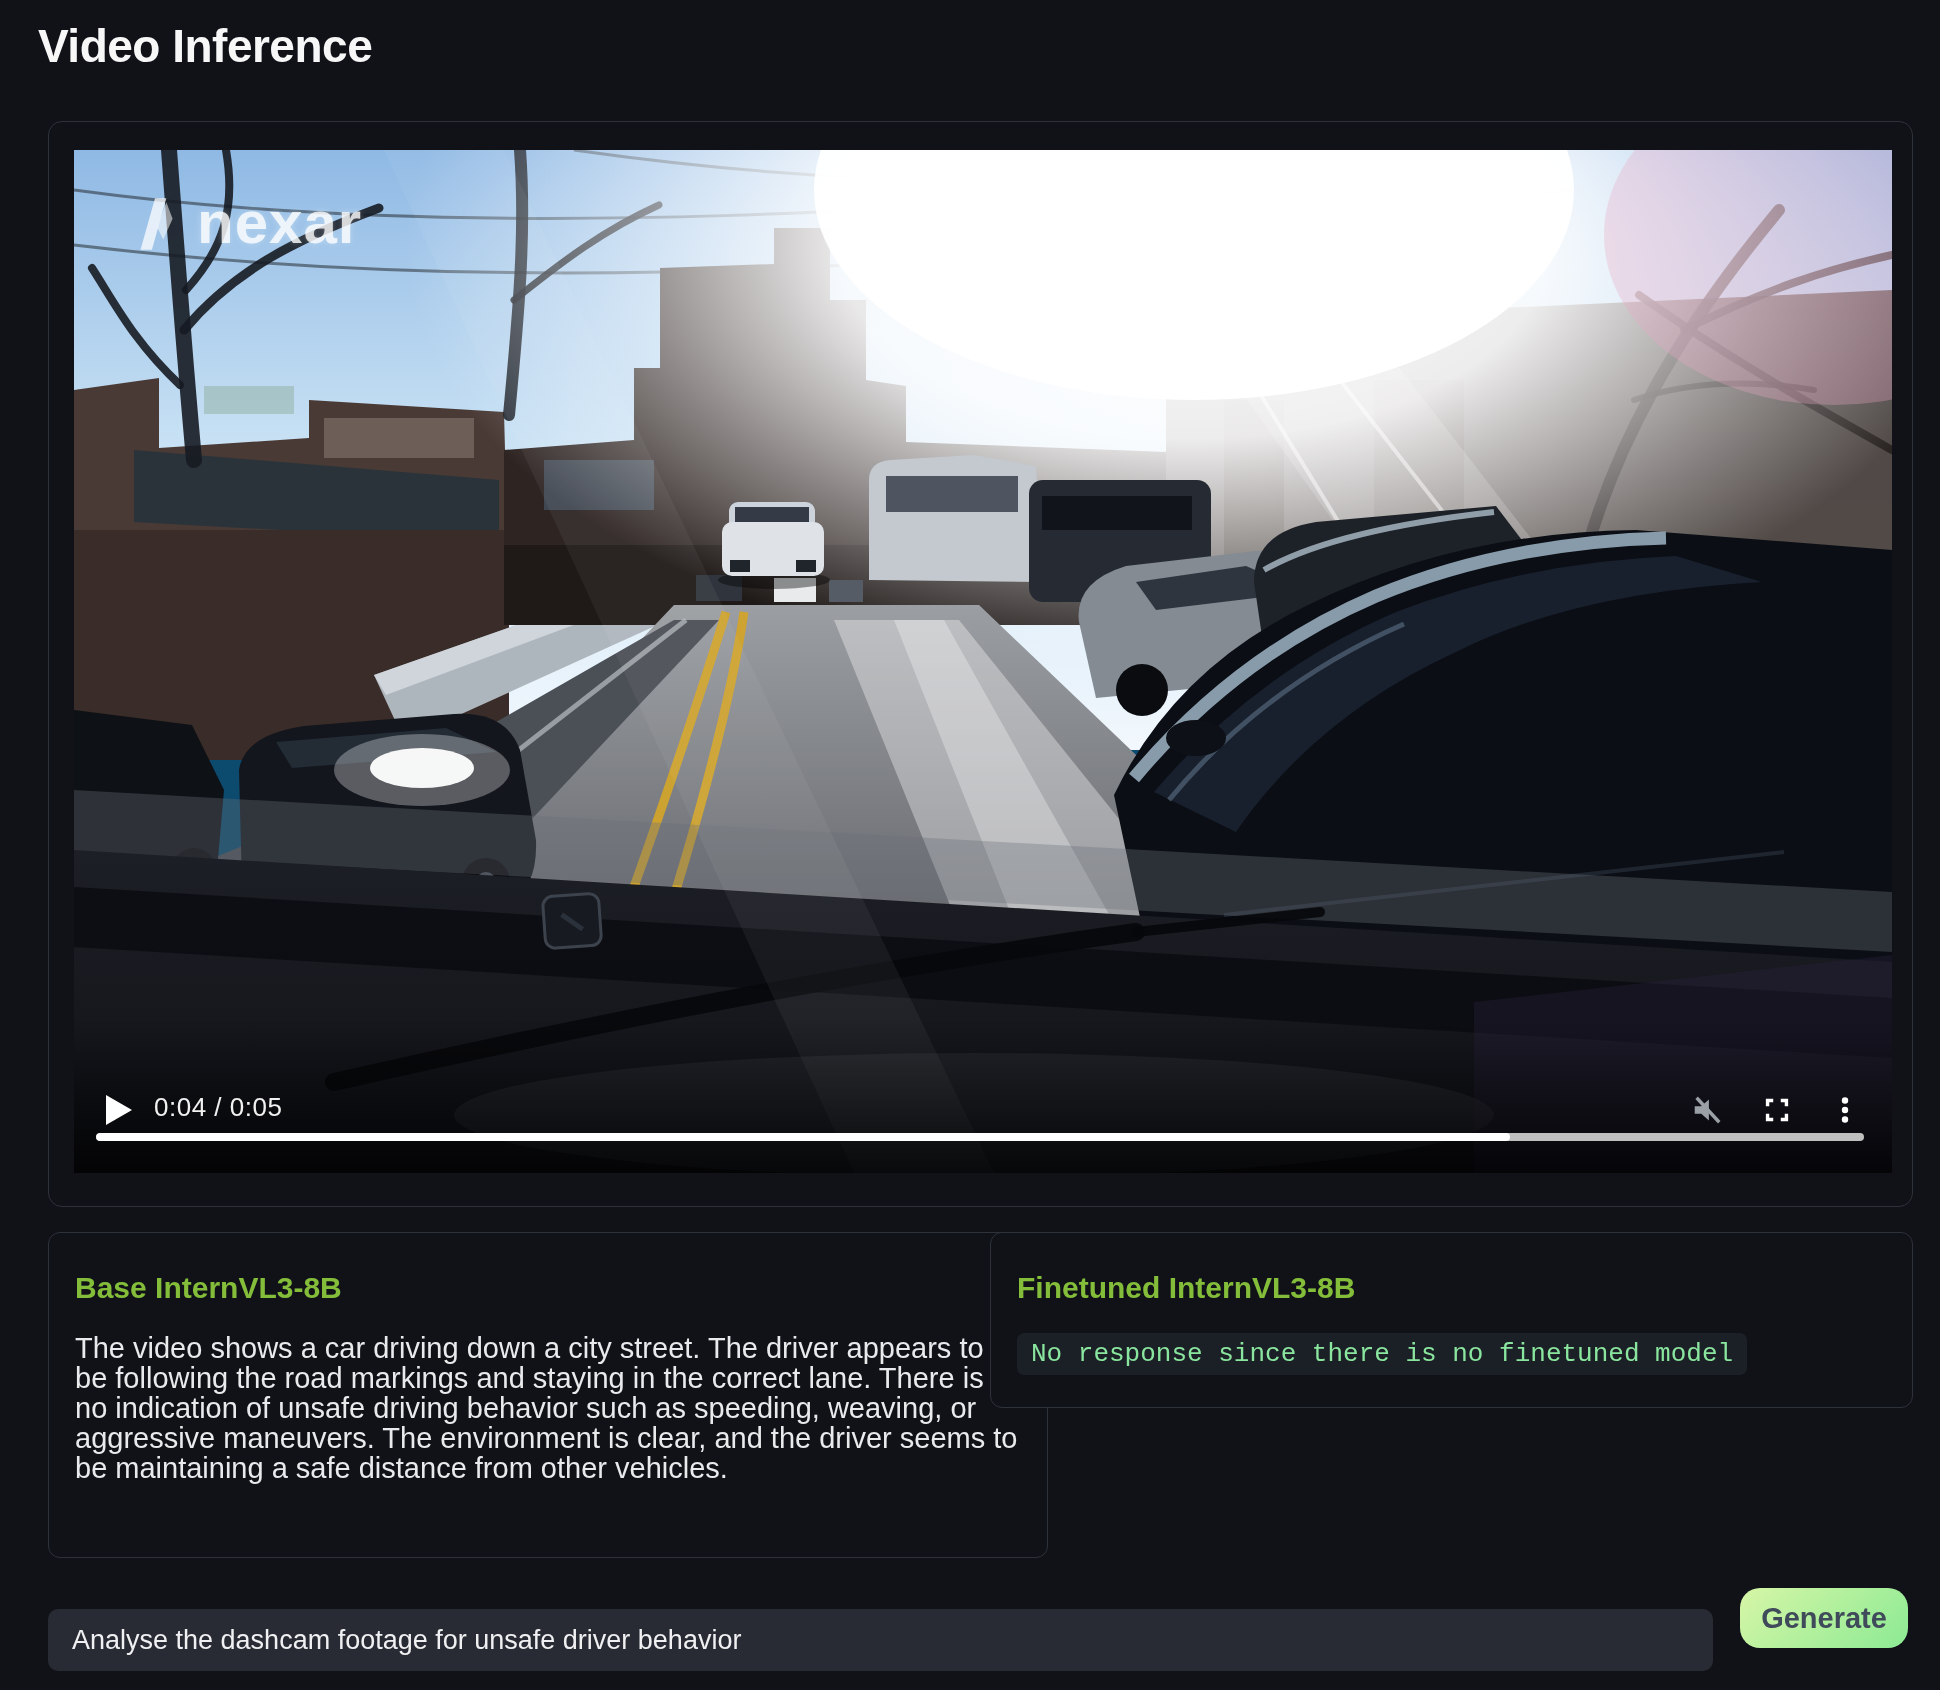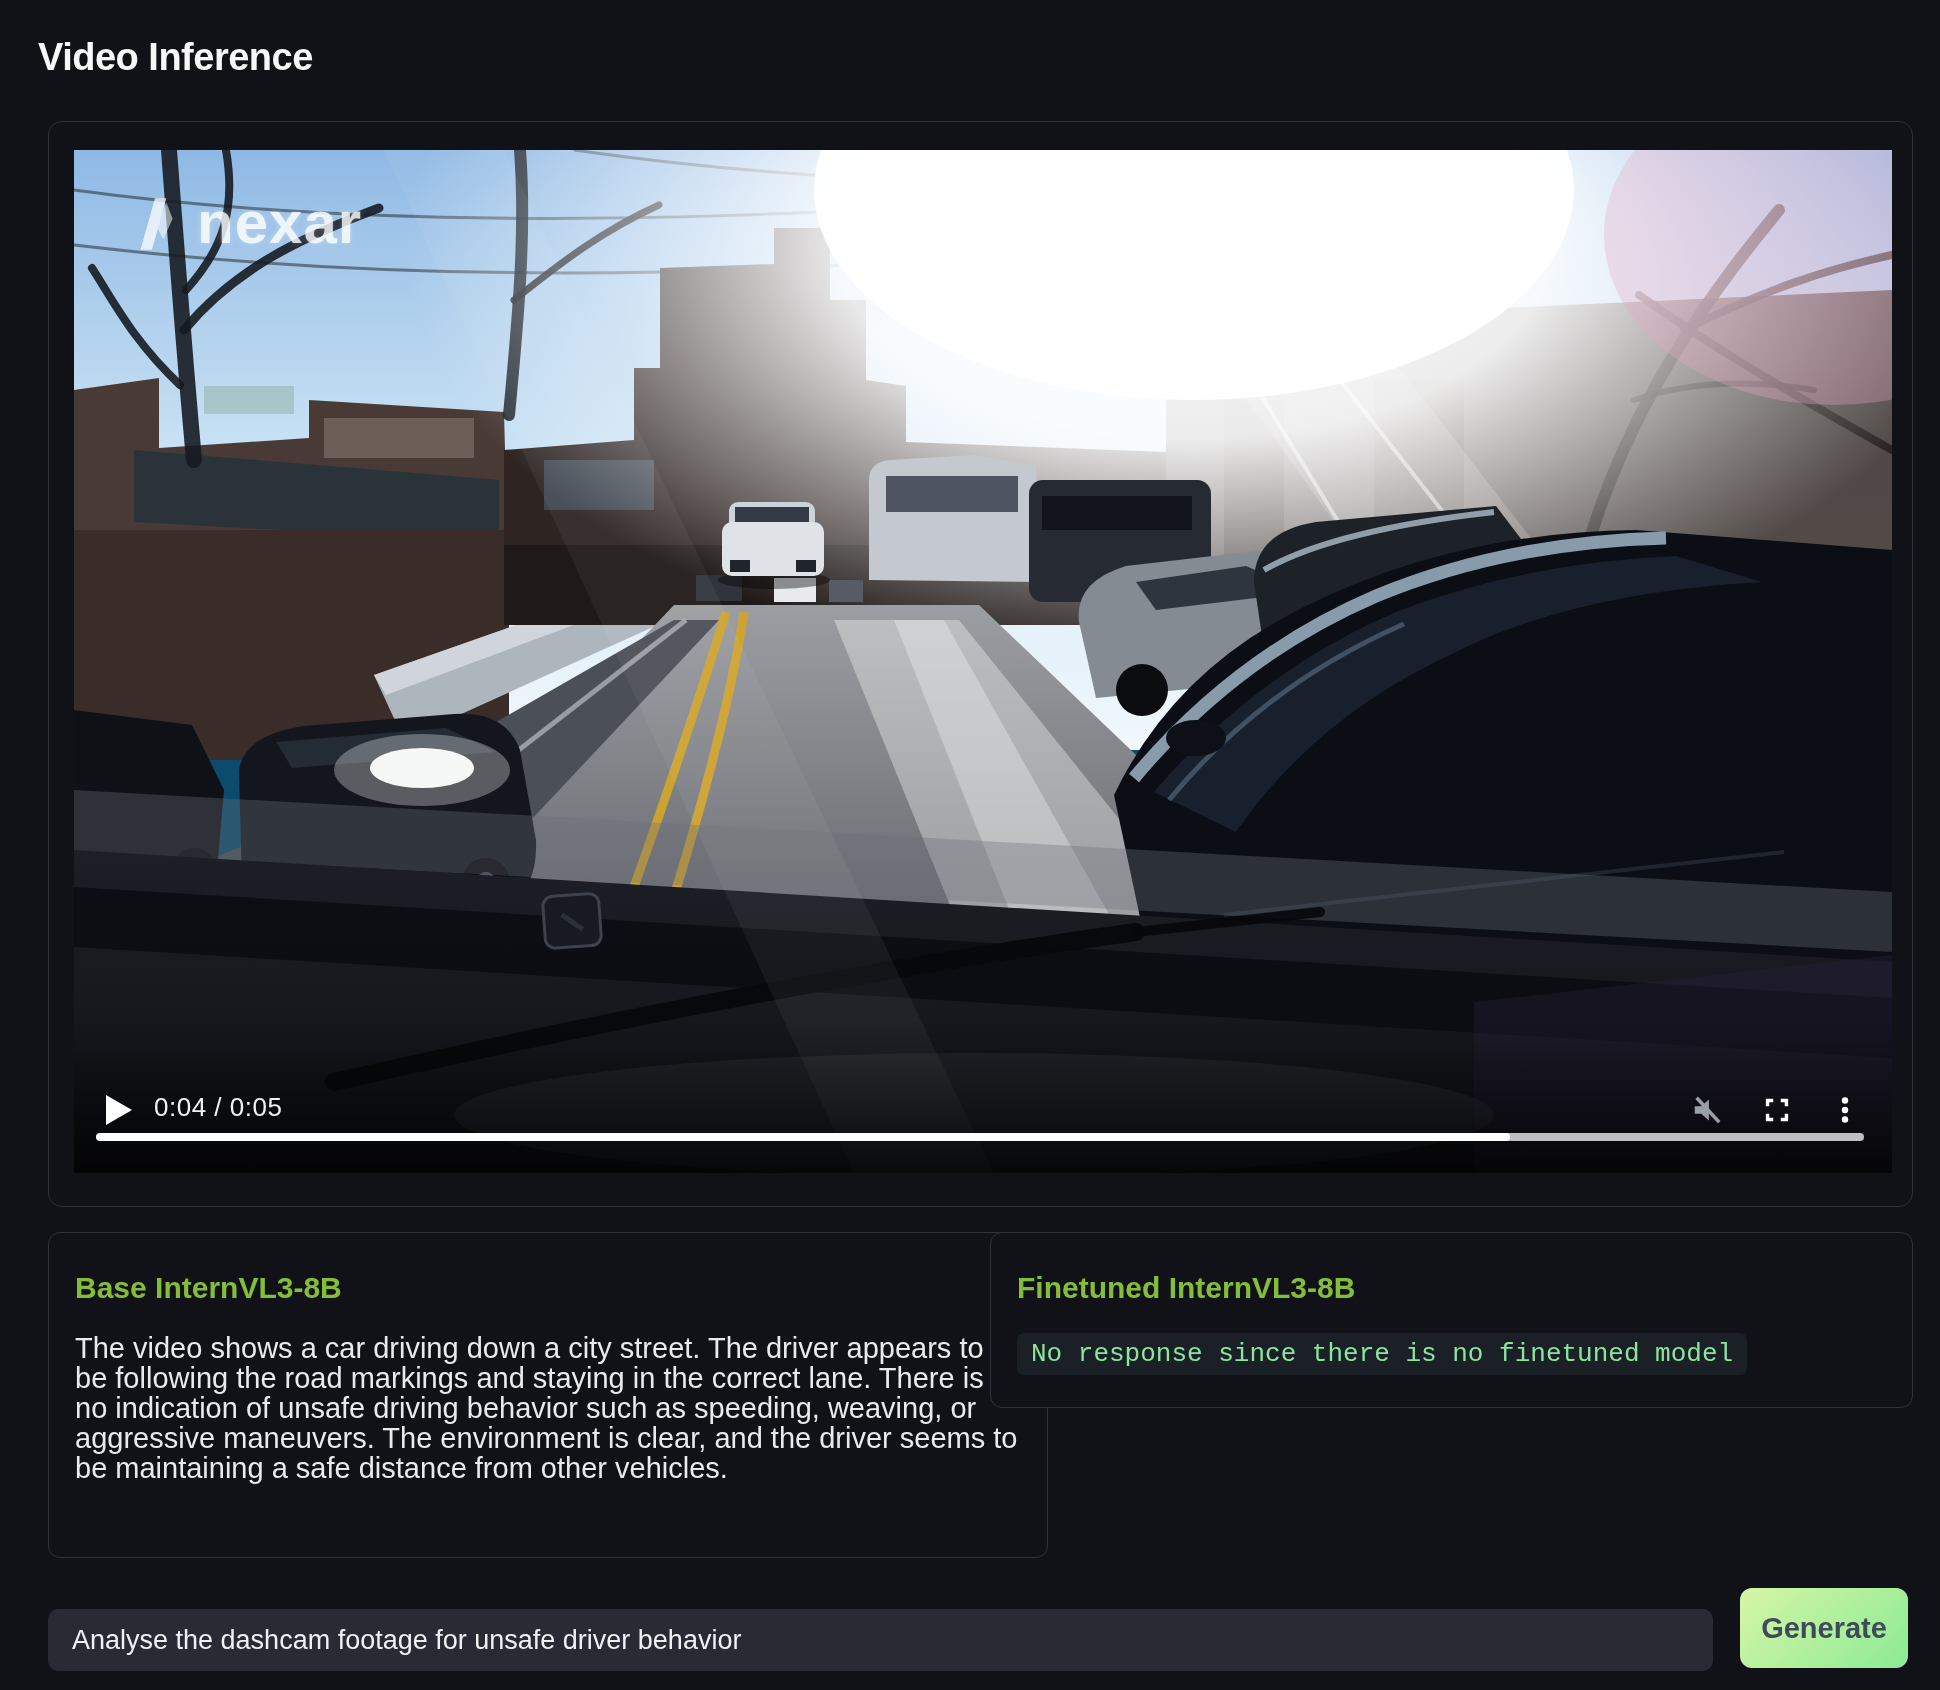--- a/index.html
+++ b/index.html
@@ -1,21 +1,21 @@
 <!DOCTYPE html>
 <html><head>
 <meta charset="utf-8">
 <style>
   * { margin:0; padding:0; box-sizing:border-box; }
   html,body { width:1940px; height:1690px; background:#101218; overflow:hidden;
               font-family:"Liberation Sans","DejaVu Sans",sans-serif; }
   .abs { position:absolute; }
 
   
-  #page-title { left:38px; top:36px; font-size:38px; font-weight:700; color:#f7f7f8; letter-spacing:-0.5px; }
+  #page-title { left:38px; top:19px; font-size:46px; font-weight:700; color:#f7f7f8; letter-spacing:-0.5px; }
 
   
   #video-card { left:48px; top:121px; width:1865px; height:1086px;
                 border:1px solid #2e323b; border-radius:14px; background:#101218; }
   #video-player { left:25px; top:28px; width:1818px; height:1023px; background:#0c4a6e;
                   overflow:hidden; position:absolute; }
   #scene { position:absolute; inset:0; width:100%; height:100%; }
 
   
   #watermark { left:55px; top:38px; display:flex; align-items:center; gap:16px; opacity:.82; }
@@ -47,22 +47,22 @@
   .panel h2 { font-size:30px; font-weight:700; color:#84bd3a; margin-bottom:28px; }
   #base-response { font-size:29px; line-height:30px; color:#e9eaec; }
   #finetuned-response { display:inline-block; font-family:"Liberation Mono","DejaVu Sans Mono",monospace;
                         font-size:26px; color:#8ae59e; background:#1b2027; border-radius:7px;
                         padding:6px 14px; }
 
   
   #prompt-input { left:48px; top:1590px; width:1665px; height:62px; background:#282b33;
                   border:none; outline:none; border-radius:10px; color:#f0f0f2;
                   font-size:27px; padding:0 24px; font-family:"Liberation Sans","DejaVu Sans",sans-serif;margin-top:19px; }
-  #generate-button { left:1740px; top:1588px; width:168px; height:80px; border:none; cursor:pointer;
-                     border-radius:12px; background:linear-gradient(135deg,#d6f6a6 0%,#8cea94 100%);
+  #generate-button { left:1740px; top:1588px; width:168px; height:60px; border:none; cursor:pointer;
+                     border-radius:20px; background:linear-gradient(135deg,#d6f6a6 0%,#8cea94 100%);
                      color:#3f4a5a; font-size:29px; font-weight:600;
                      font-family:"Liberation Sans","DejaVu Sans",sans-serif; }
 </style>
 </head>
 <body>
 
 <h1 id="page-title" class="abs">Video Inference</h1>
 
 <div id="video-card" class="abs">
   <div id="video-player">

